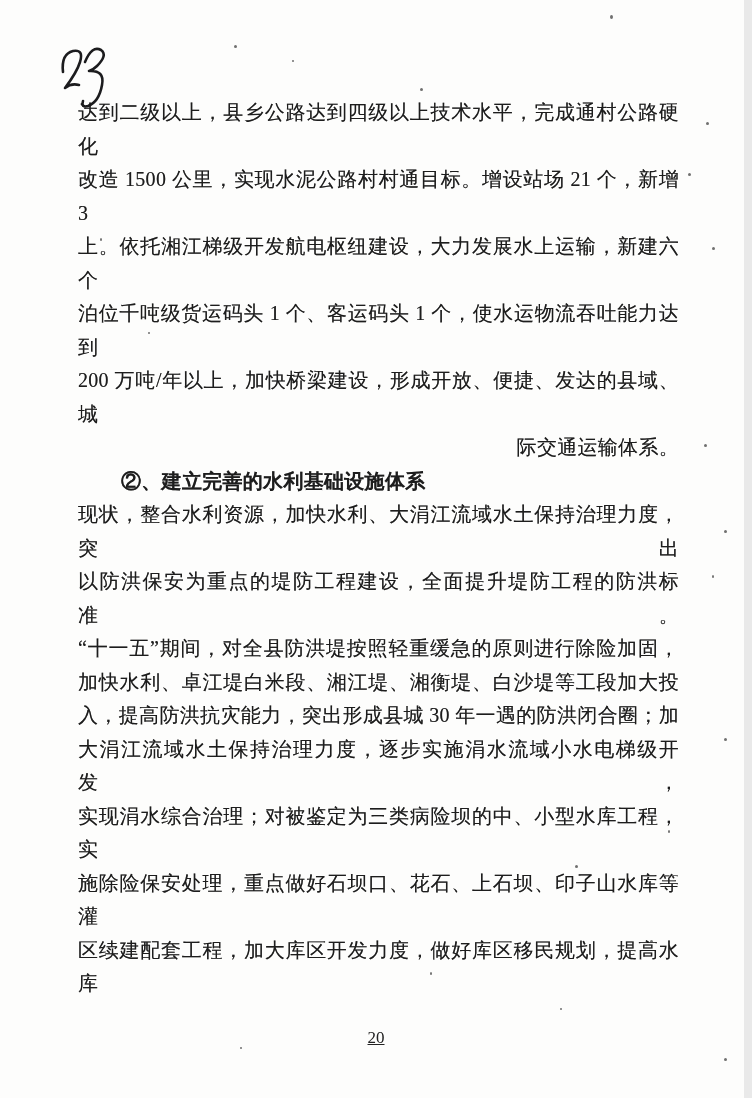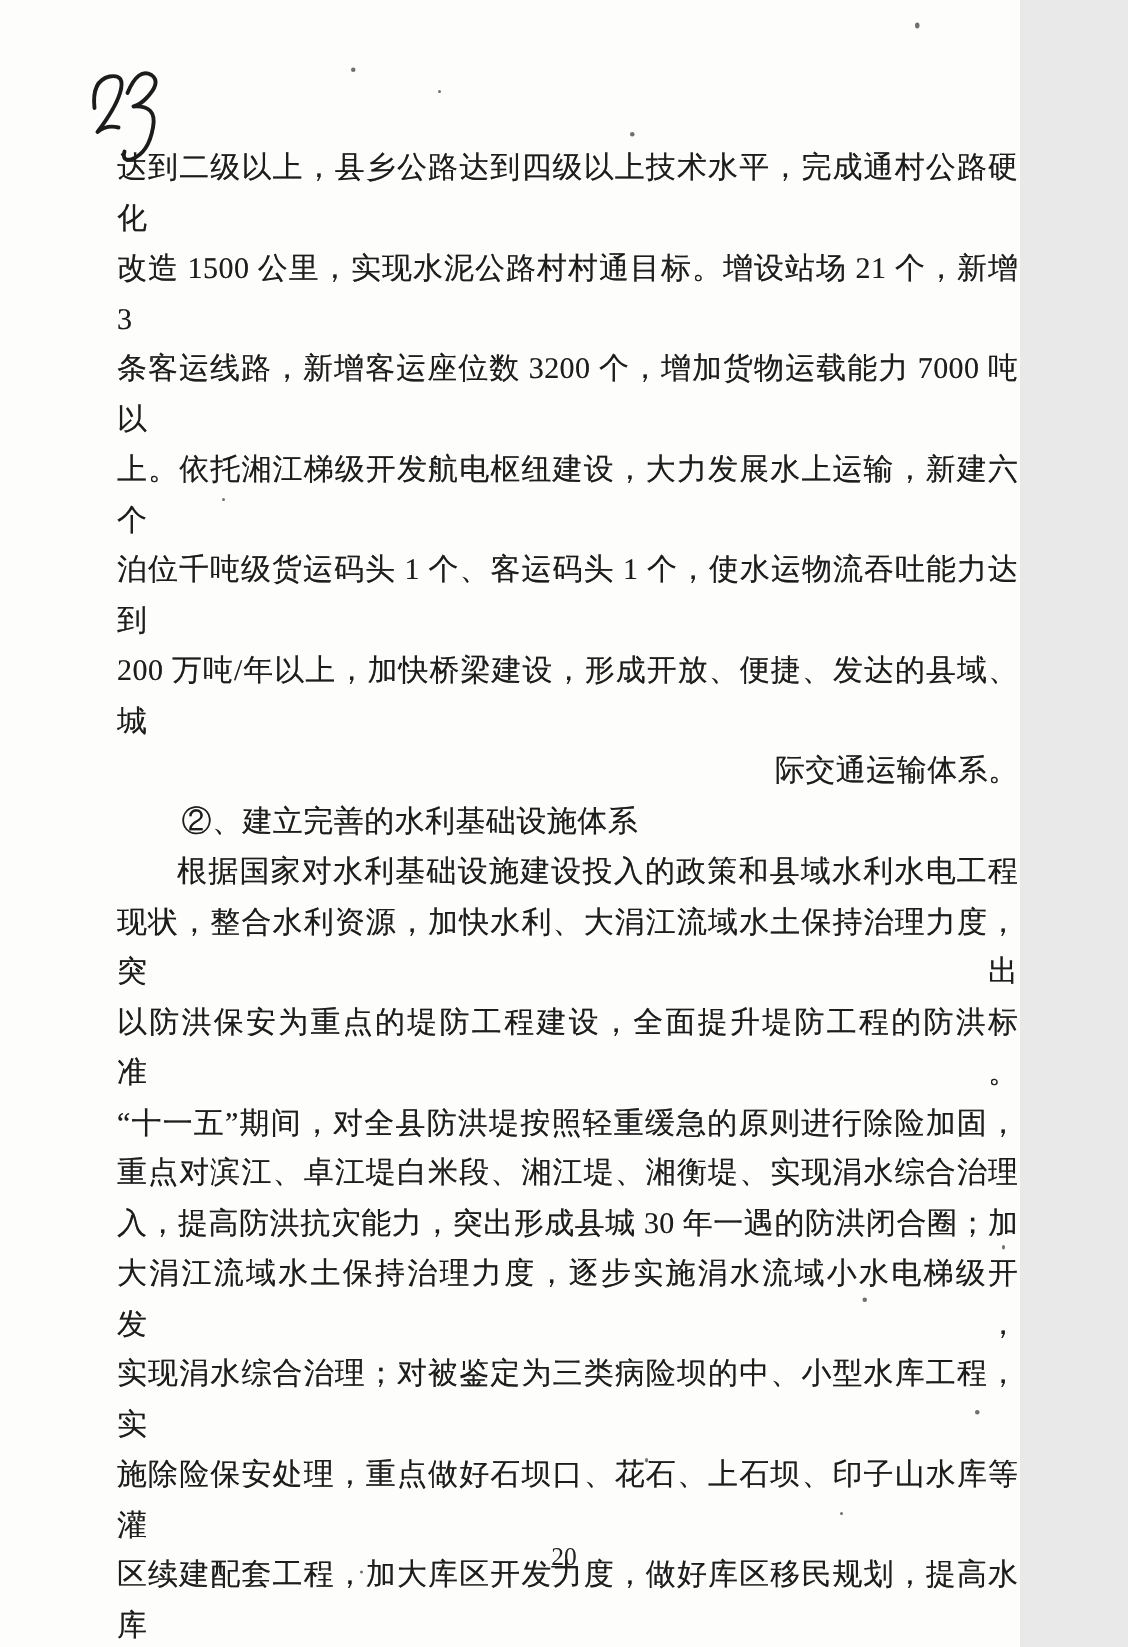--- a/index.html
+++ b/index.html
@@ -3,21 +3,21 @@
 <meta charset="utf-8">
 <style>
   html,body{margin:0;padding:0;}
   body{
     width:752px;height:1098px;
     background:#e9e9e9;
     font-family:"Liberation Serif","DejaVu Serif",serif;
   }
   .page{
     position:relative;
-    width:680px;height:1098px;
+    width:744px;height:1098px;
     background:#fdfdfc;
     overflow:hidden;
     color:#1c1c1c;
   }
   
   .hand-mark{
     position:absolute;left:56px;top:42px;width:60px;height:72px;
   }
   
   .text-block{
@@ -34,21 +34,21 @@
     text-align:justify;
     text-align-last:justify;
   }
   .line.start{
     text-align:justify;
     text-align-last:justify;
     text-indent:2em;
   }
   .line.short{text-align:right;}
   .line.heading{
-    font-weight:normal;
+    font-weight:bold;
     text-indent:2.15em;
     text-align:left;
   }
   
   .footer-num{
     position:absolute;
     left:0;top:1028px;width:752px;
     text-align:center;
     font-size:17px;
     color:#222;
@@ -76,31 +76,29 @@
         <path d="M 29 20 Q 36 3 45 8 Q 52 13 41 24 Q 37 28 33 29 Q 49 28 46 43 Q 43 60 32 64 Q 25 66 27 59"></path>
       </g>
     </svg>
     
     
   </div>
 
   <div class="text-block" id="text-block">
       <div class="line full">达到二级以上，县乡公路达到四级以上技术水平，完成通村公路硬化</div>
       <div class="line full">改造 1500 公里，实现水泥公路村村通目标。增设站场 21 个，新增 3</div>
-      <div class="line full">条客运线路，新增客运座位数 3200 个，增加货物运载能力 7000 吨以</div>
       <div class="line full">上。依托湘江梯级开发航电枢纽建设，大力发展水上运输，新建六个</div>
       <div class="line full">泊位千吨级货运码头 1 个、客运码头 1 个，使水运物流吞吐能力达到</div>
       <div class="line full">200 万吨/年以上，加快桥梁建设，形成开放、便捷、发达的县域、城</div>
       <div class="line short">际交通运输体系。</div>
       <div class="line heading">②、建立完善的水利基础设施体系</div>
-      <div class="line start">根据国家对水利基础设施建设投入的政策和县域水利水电工程</div>
       <div class="line full">现状，整合水利资源，加快水利、大涓江流域水土保持治理力度，突出</div>
       <div class="line full">以防洪保安为重点的堤防工程建设，全面提升堤防工程的防洪标准。</div>
       <div class="line full">“十一五”期间，对全县防洪堤按照轻重缓急的原则进行除险加固，</div>
-      <div class="line full">重点对滨江、卓江堤白米段、湘江堤、湘衡堤、实现涓水综合治理</div>
+      <div class="line full">加快水利、卓江堤白米段、湘江堤、湘衡堤、白沙堤等工段加大投</div>
       <div class="line full">入，提高防洪抗灾能力，突出形成县城 30 年一遇的防洪闭合圈；加</div>
       <div class="line full">大涓江流域水土保持治理力度，逐步实施涓水流域小水电梯级开发，</div>
       <div class="line full">实现涓水综合治理；对被鉴定为三类病险坝的中、小型水库工程，实</div>
       <div class="line full">施除险保安处理，重点做好石坝口、花石、上石坝、印子山水库等灌</div>
       <div class="line full">区续建配套工程，加大库区开发力度，做好库区移民规划，提高水库</div>
     </div>
 
   <div class="footer-num">20</div>
 
   <div>

